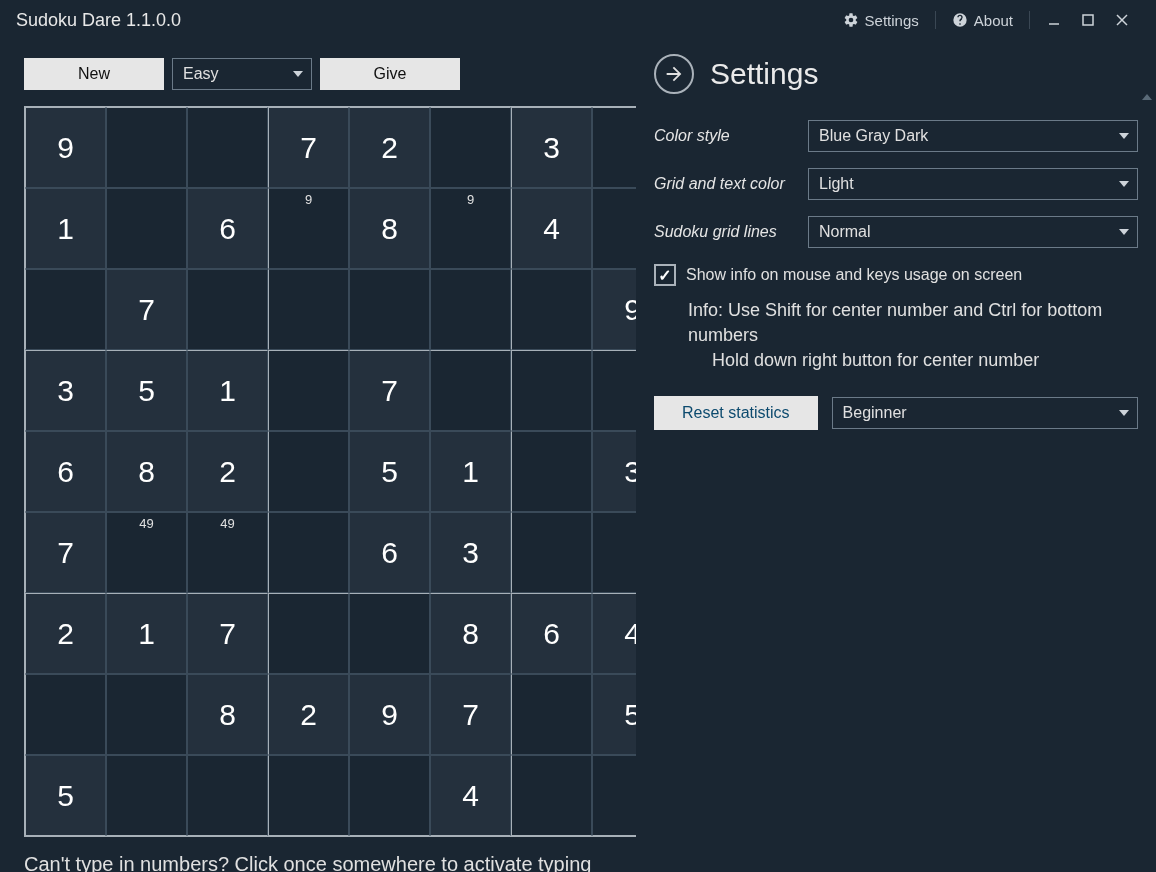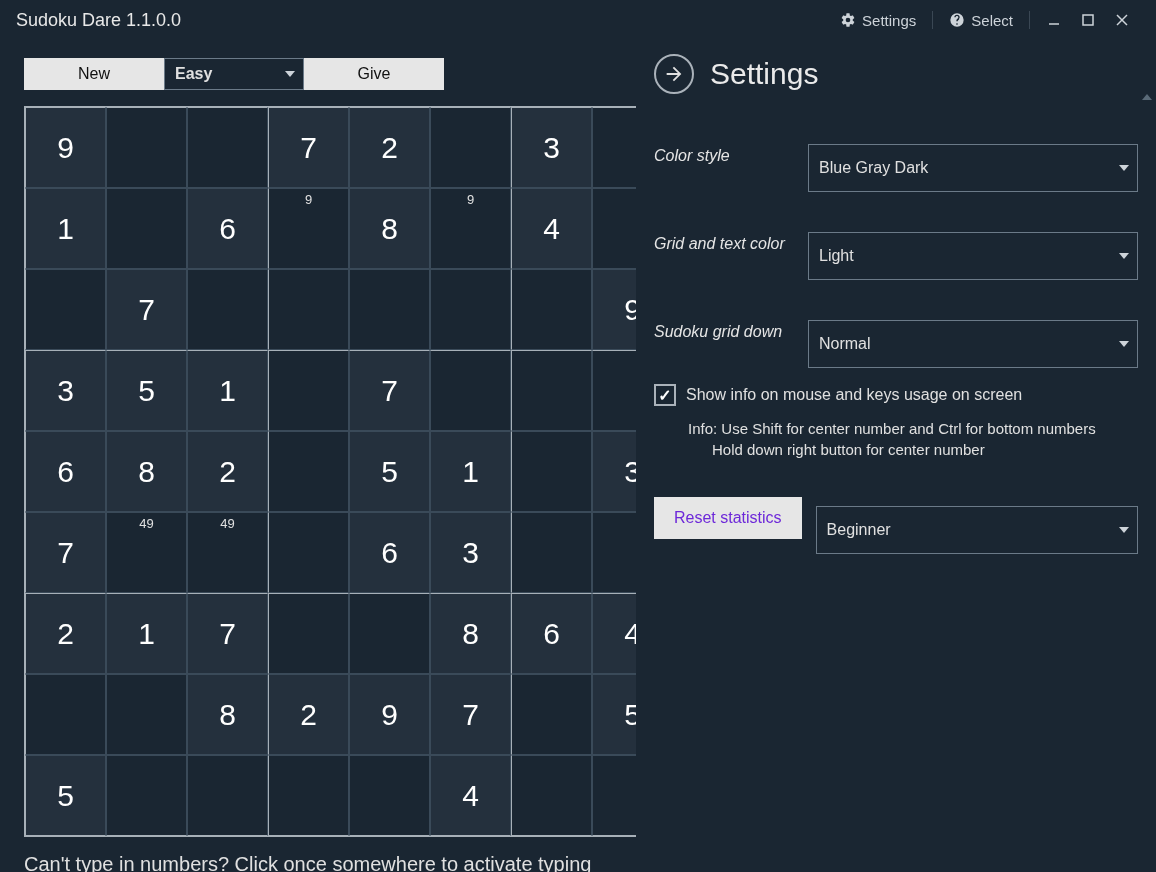--- a/index.html
+++ b/index.html
@@ -50,20 +50,21 @@
 
   .main-area {
     position: absolute;
     left: 0; top: 40px;
     width: 100%;
     padding: 18px 0 0 24px;
   }
 
   .toolbar {
     display: flex;
+    gap: 8px;
     margin-bottom: 16px;
   }
   .btn {
     background: #e6e6e6;
     color: #111;
     border: none;
     height: 32px;
     width: 140px;
     font-size: 16px;
     cursor: pointer;
@@ -73,21 +74,20 @@
     color: #e0e0e0;
     border: 1px solid #6b7a88;
     height: 32px;
     width: 140px;
     font-size: 16px;
     padding: 0 26px 0 10px;
     position: relative;
     cursor: pointer;
     display: flex;
     align-items: center;
-    font-weight: bold;
   }
   .select-dark::after {
     content: "";
     position: absolute;
     right: 8px; top: 50%;
     transform: translateY(-50%);
     border-left: 5px solid transparent;
     border-right: 5px solid transparent;
     border-top: 6px solid #cdd3d9;
   }
@@ -174,28 +174,27 @@
     width: 154px;
     font-size: 16px;
     color: #e5e5e5;
     font-style: italic;
   }
   .settings-select {
     flex: 1;
     background: #1a2632;
     color: #e0e0e0;
     border: 1px solid #6b7a88;
-    height: 48px;
+    height: 32px;
     font-size: 16px;
     padding: 0 26px 0 10px;
     position: relative;
     cursor: pointer;
     display: flex;
     align-items: center;
-    margin-top: 24px;
   }
   .settings-select::after {
     content: "";
     position: absolute;
     right: 8px; top: 50%;
     transform: translateY(-50%);
     border-left: 5px solid transparent;
     border-right: 5px solid transparent;
     border-top: 6px solid #cdd3d9;
   }
@@ -214,36 +213,36 @@
   }
   .checkbox.checked::after {
     content: "✓";
     color: #fff;
     font-size: 16px;
     font-weight: bold;
   }
   .checkbox-label { font-size: 16px; }
   .info-block {
     margin-left: 34px;
-    font-size: 15px;
+    font-size: 18px;
     color: #e0e0e0;
     line-height: 1.4;
     margin-bottom: 22px;
   }
   .reset-row {
     display: flex;
     gap: 14px;
     align-items: center;
   }
   .reset-btn {
     background: #e6e6e6;
-    color: #6d28d9;
+    color: #0c4a6e;
     border: none;
-    height: 42px;
-    padding: 0 20px;
+    height: 34px;
+    padding: 0 28px;
     font-size: 16px;
     cursor: pointer;
   }
   .scroll-arrow {
     position: absolute;
     right: 4px;
     top: 54px;
     border-left: 5px solid transparent;
     border-right: 5px solid transparent;
     border-bottom: 6px solid #5a6a78;
@@ -259,21 +258,21 @@
       <svg viewBox="0 0 24 24">
           <path d="M19.14,12.94a7,7,0,0,0,.05-.94,7,7,0,0,0-.05-.94l2.11-1.65a.5.5,0,0,0,.12-.64l-2-3.46a.5.5,0,0,0-.61-.22l-2.49,1a7,7,0,0,0-1.63-.94L14.5,2.5a.5.5,0,0,0-.5-.5h-4a.5.5,0,0,0-.5.5L9.36,5.15a7,7,0,0,0-1.63.94l-2.49-1a.5.5,0,0,0-.61.22l-2,3.46a.5.5,0,0,0,.12.64L4.86,11.06a7,7,0,0,0-.05.94,7,7,0,0,0,.05.94L2.75,14.59a.5.5,0,0,0-.12.64l2,3.46a.5.5,0,0,0,.61.22l2.49-1a7,7,0,0,0,1.63.94L9.5,21.5a.5.5,0,0,0,.5.5h4a.5.5,0,0,0,.5-.5l.14-2.65a7,7,0,0,0,1.63-.94l2.49,1a.5.5,0,0,0,.61-.22l2-3.46a.5.5,0,0,0-.12-.64ZM12,15.5A3.5,3.5,0,1,1,15.5,12,3.5,3.5,0,0,1,12,15.5Z"></path>
         </svg>
       <span>Settings</span>
     </div>
     <div class="titlebar-sep"></div>
     <div class="titlebar-btn">
       <svg viewBox="0 0 24 24">
           <path d="M12 2a10 10 0 1 0 10 10A10 10 0 0 0 12 2zm1 17h-2v-2h2zm2.07-7.75-.9.92A3.4 3.4 0 0 0 13 14h-2v-.5a4 4 0 0 1 1.17-2.83l1.24-1.26A2 2 0 0 0 14 8a2 2 0 0 0-4 0H8a4 4 0 0 1 8 0 3.18 3.18 0 0 1-.93 2.25z"></path>
         </svg>
-      <span>Select</span>
+      <span>About</span>
     </div>
     <div class="titlebar-sep"></div>
     <div class="win-btn">
       <svg viewBox="0 0 14 14">
           <line x1="2" y1="11" x2="12" y2="11"></line>
         </svg>
     </div>
     <div class="win-btn">
       <svg viewBox="0 0 14 14">
           <rect x="2" y="2" width="10" height="10"></rect>
@@ -412,21 +411,21 @@
   </div>
 
   <div class="settings-row">
     <div class="settings-label">Grid and text color</div>
     <div class="settings-select">
       <span>Light</span>
     </div>
   </div>
 
   <div class="settings-row">
-    <div class="settings-label">Sudoku grid down</div>
+    <div class="settings-label">Sudoku grid lines</div>
     <div class="settings-select">
       <span>Normal</span>
     </div>
   </div>
 
 
   <div class="checkbox-row">
     <div class="checkbox checked"></div>
     <div class="checkbox-label">Show info on mouse and keys usage on screen</div>
   </div>

